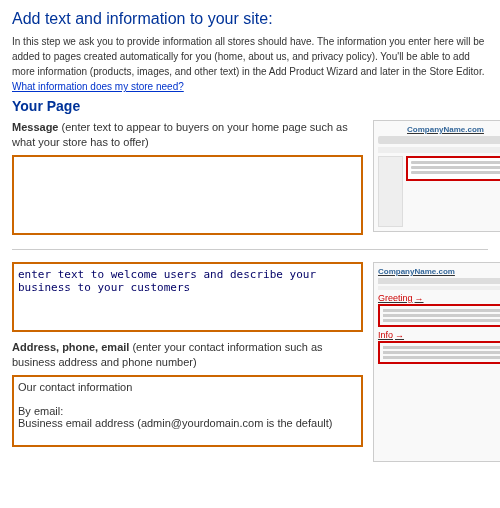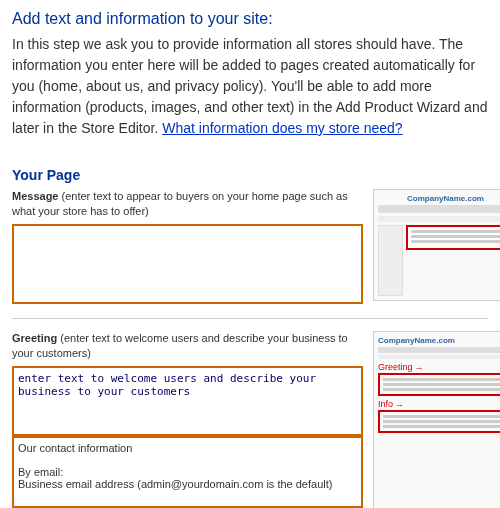--- a/index.html
+++ b/index.html
@@ -12,24 +12,24 @@
       min-height: 508px;
       padding: 10px 12px;
     }
     h1.page-title {
       font-size: 16px;
       color: #003399;
       font-weight: normal;
       margin-bottom: 6px;
     }
     .intro-text {
-      font-size: 14px;
+      font-size: 10px;
       color: #333;
       line-height: 1.5;
-      margin-bottom: 28px;
+      margin-bottom: 4px;
     }
     .intro-text a {
       color: #0033cc;
       text-decoration: underline;
     }
     .section-title {
       font-size: 14px;
       color: #003399;
       font-weight: bold;
       margin-bottom: 6px;
@@ -51,20 +51,21 @@
       display: flex;
       gap: 10px;
       align-items: flex-start;
     }
     .input-col {
       flex: 1;
     }
     .preview-col {
       width: 115px;
       flex-shrink: 0;
+      text-decoration: underline;
     }
     textarea {
       width: 100%;
       border: 2px solid #cc6600;
       font-size: 11px;
       font-family: Arial, sans-serif;
       color: #333;
       padding: 4px;
       resize: none;
       display: block;
@@ -184,26 +185,26 @@
     </div>
   </div>
 </div>
 
 <hr class="section-divider">
 
 <div class="section-block">
   <div class="two-col">
     <div class="input-col">
 
-      <div class="field-label">
-        <strong>Greeting</strong>
-        <span>(enter text to welcome users and describe your business to your customers)</span>
-      </div>
       <textarea rows="4" style="height: 70px; font-size: 11px; font-family: monospace; color: rgb(0, 0, 102);">enter text to welcome users and describe your business to your customers</textarea>
 
+      <div class="field-label" style="margin-top:8px;">
+        <strong>Address, phone, email</strong>
+        <span>(enter your contact information such as business address and phone number)</span>
+      </div>
       <textarea rows="5" style="height: 72px;">Our contact information
 
 By email:
 Business email address (admin@yourdomain.com is the default)</textarea>
 
     </div>
 
     <div class="preview-col">
       <div class="preview-img" style="height:200px; padding:4px;">
         <div class="company-name-bar">CompanyName.com</div>

